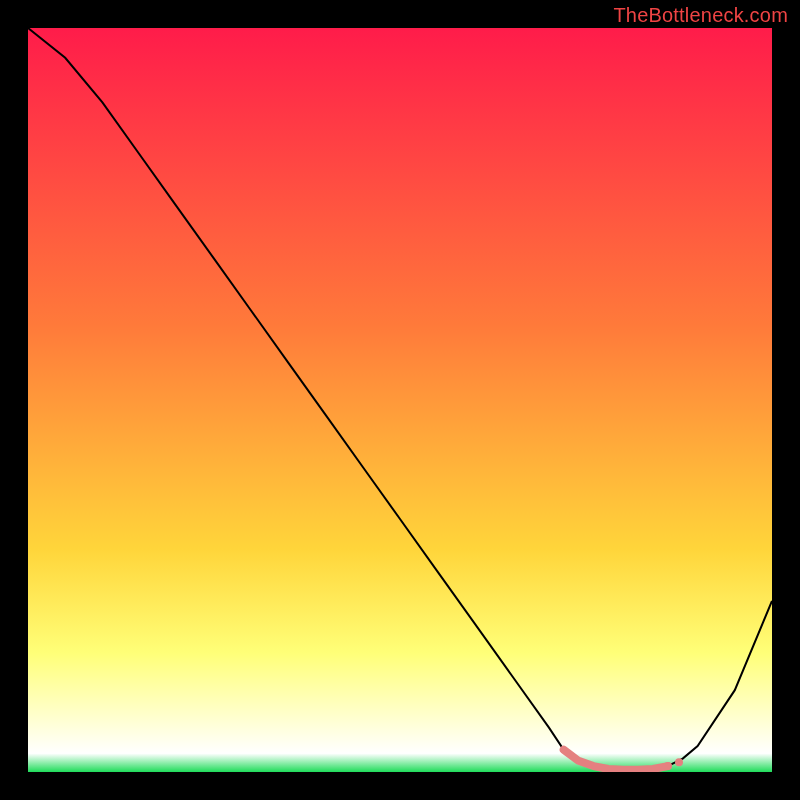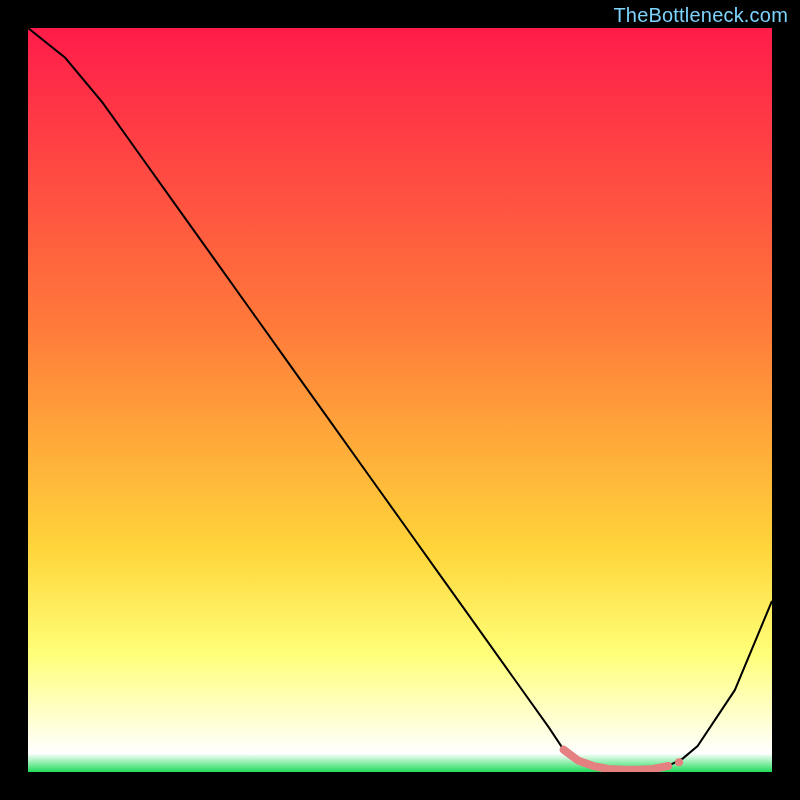--- a/index.html
+++ b/index.html
@@ -14,21 +14,21 @@
   .frame {
     position: relative;
     width: 800px;
     height: 800px;
     background: #000;
   }
   .watermark {
     position: absolute;
     top: 4px;
     right: 12px;
-    color: #7dd3fc;
+    color: #ef4444;
     font-size: 20px;
     font-weight: 500;
     letter-spacing: 0.2px;
     z-index: 5;
   }
   .plot {
     position: absolute;
     left: 28px;
     top: 28px;
     width: 744px;

